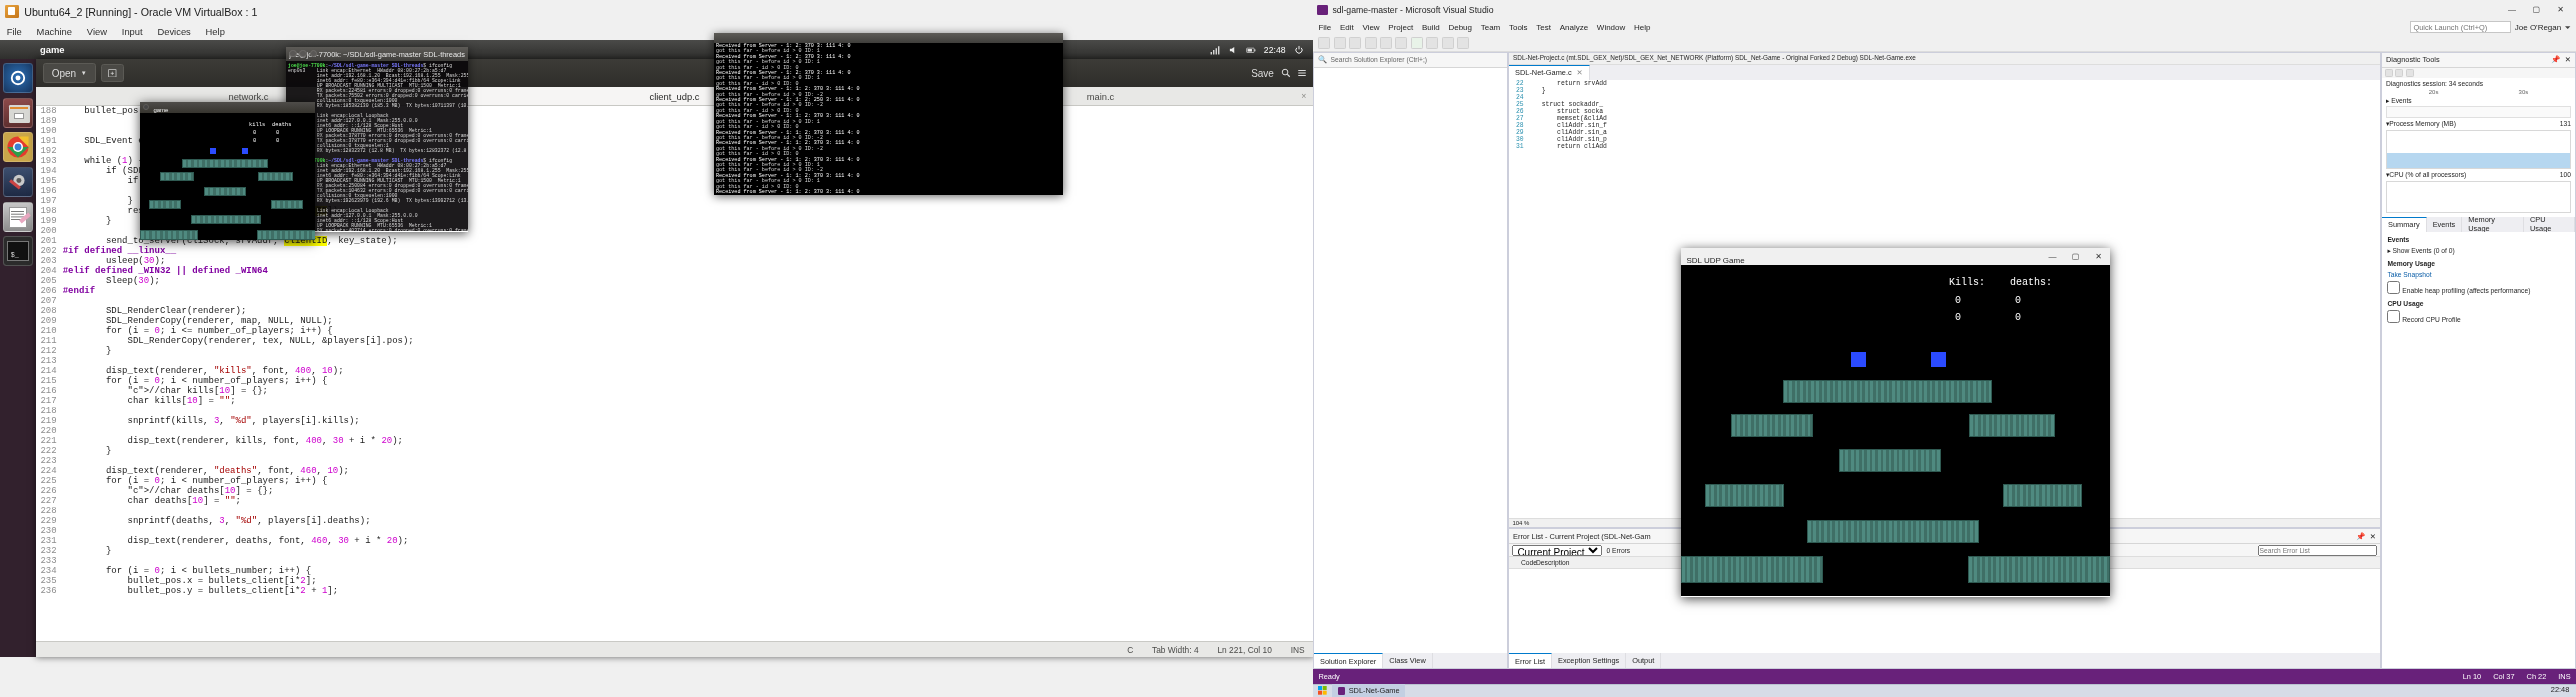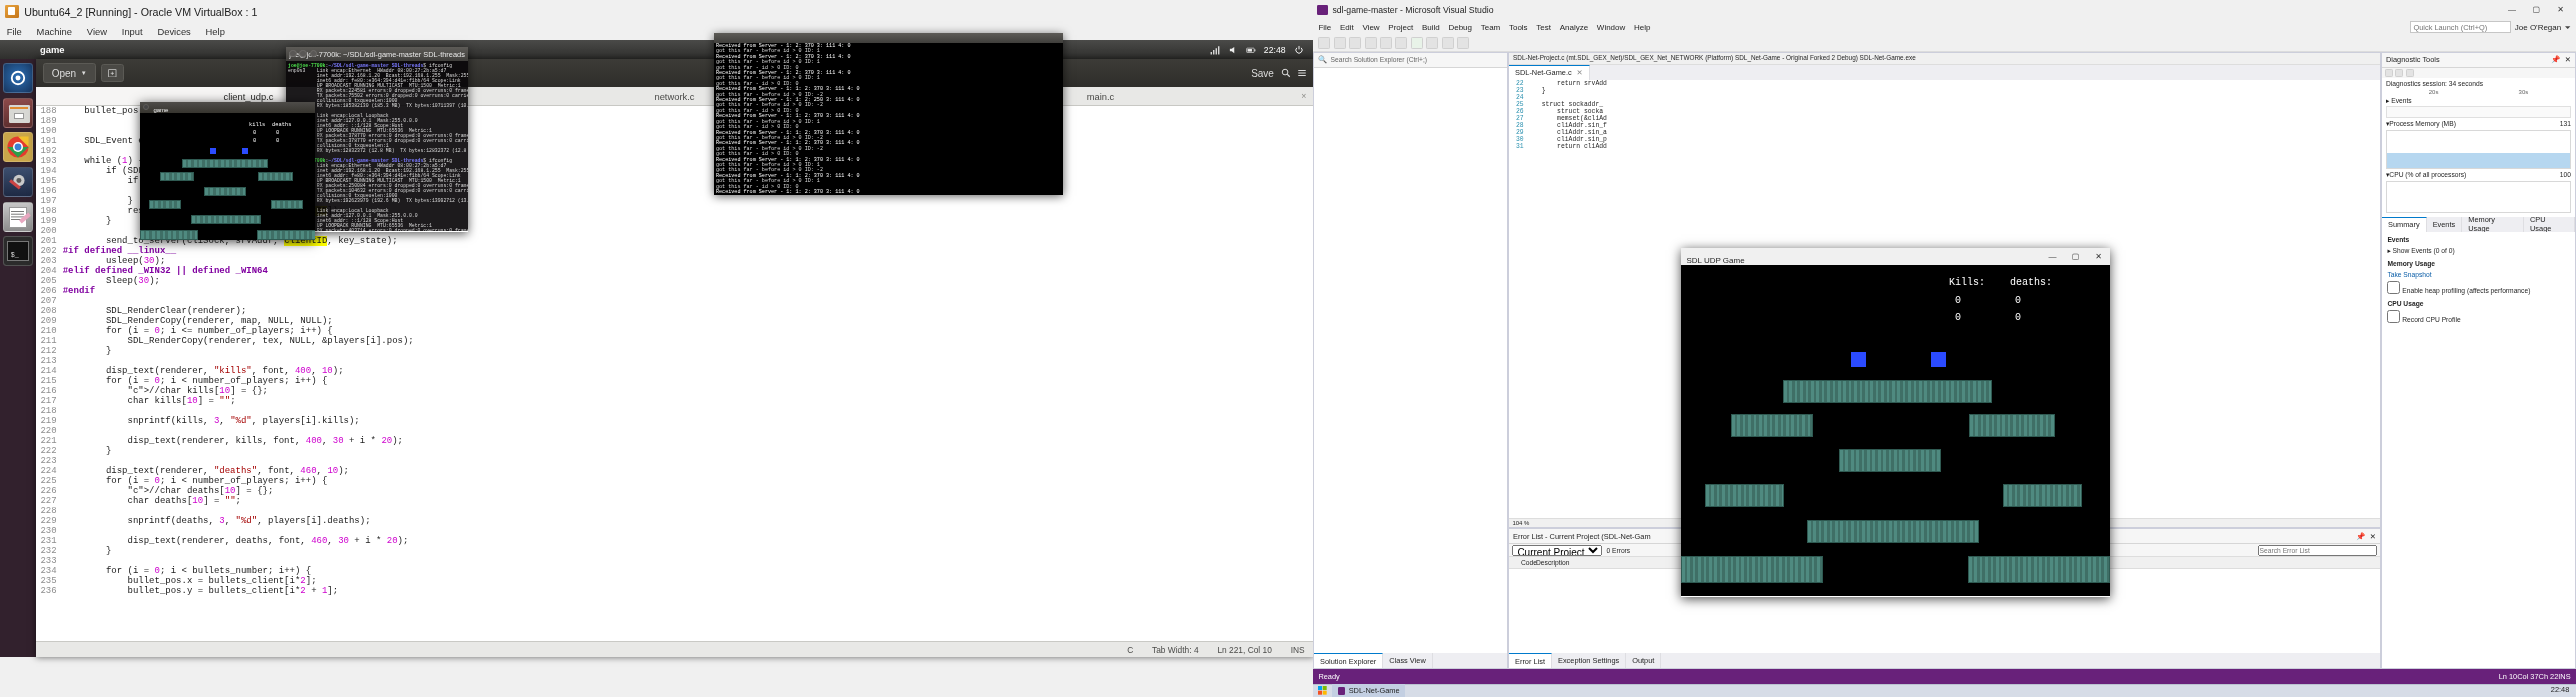--- a/index.html
+++ b/index.html
@@ -99,21 +99,21 @@
   .tbi{width:12px;height:12px;background:#e3e3e3;border:0.7px solid #d0d0d0;border-radius:1.3px;}
   #vs-body{position:absolute;top:52px;left:0;right:0;bottom:14.8px;display:flex;}
   .vs-panel{border:0.7px solid #cccedb;background:#fff;}
   .vs-panel-hd{height:14.8px;background:#f6f6f6;border-bottom:0.7px solid #d6d6d6;display:flex;align-items:center;
     padding:0 4px;font-size:7.4px;color:#1e1e1e;}
   .vs-tabrow{height:14.8px;background:#eeeef2;display:flex;align-items:center;font-size:7.4px;}
   .vs-tab{padding:0 6px;height:14.8px;display:flex;align-items:center;border-right:0.7px solid #dedee2;color:#1e1e1e;}
   .vs-tab.act{background:#fff;border-top:1.3px solid #007acc;}
   #vs-status{position:absolute;left:0;right:0;bottom:0;height:14.8px;background:#68217a;color:#fff;
     display:flex;align-items:center;font-size:7.4px;padding:0 5.4px;justify-content:flex-end;}
-  #vs-status .rt{margin-left:auto;display:flex;}
+  #vs-status .rt{margin-left:auto;display:flex;gap:12px;}
   .codews{font-family:"Liberation Mono",monospace;font-size:6.4px;line-height:7px;white-space:pre;color:#1e1e1e;}
   
   .diag-chart{background:#fff;border:0.7px solid #d8d8d8;position:relative;overflow:hidden;}
   .diag-area{position:absolute;bottom:0;left:0;right:0;background:#b6d7f0;}
   
   #taskbar{position:absolute;left:1313px;bottom:0;width:1263px;height:13.4px;background:#d6dce7;
     display:flex;align-items:center;font-size:7.4px;color:#1e1e1e;border-top:0.7px solid #b9c2d0;}
   .tbtn{display:flex;align-items:center;gap:3.4px;padding:0 5.4px;height:13.4px;}
   .tbtn.sel{background:#c3cfe2;}
   #taskbar .clock{margin-left:auto;padding-right:6.7px;text-align:right;line-height:6.7px;}
@@ -217,26 +217,26 @@
               <circle cx="6.5" cy="6.5" r="4.5" fill="none" stroke="#dcdcdc" stroke-width="1.6"></circle>
               <path d="M10 10l4 4" stroke="#dcdcdc" stroke-width="1.8"></path>
             </svg>
           <svg width="10" height="10" viewBox="0 0 16 16">
               <path d="M2 4h12M2 8h12M2 12h12" stroke="#dcdcdc" stroke-width="1.6"></path>
             </svg>
         </div>
       </div>
 
       <div id="gedit-tabs">
+        <div class="gtab">
+          <span>network.c</span>
+          <span class="x">×</span>
+        </div>
         <div class="gtab active">
           <span>client_udp.c</span>
-          <span class="x">×</span>
-        </div>
-        <div class="gtab">
-          <span>network.c</span>
           <span class="x">×</span>
         </div>
         <div class="gtab">
           <span>main.c</span>
           <span class="x">×</span>
         </div>
       </div>
 
       <div id="code">
         <div id="gutter">

